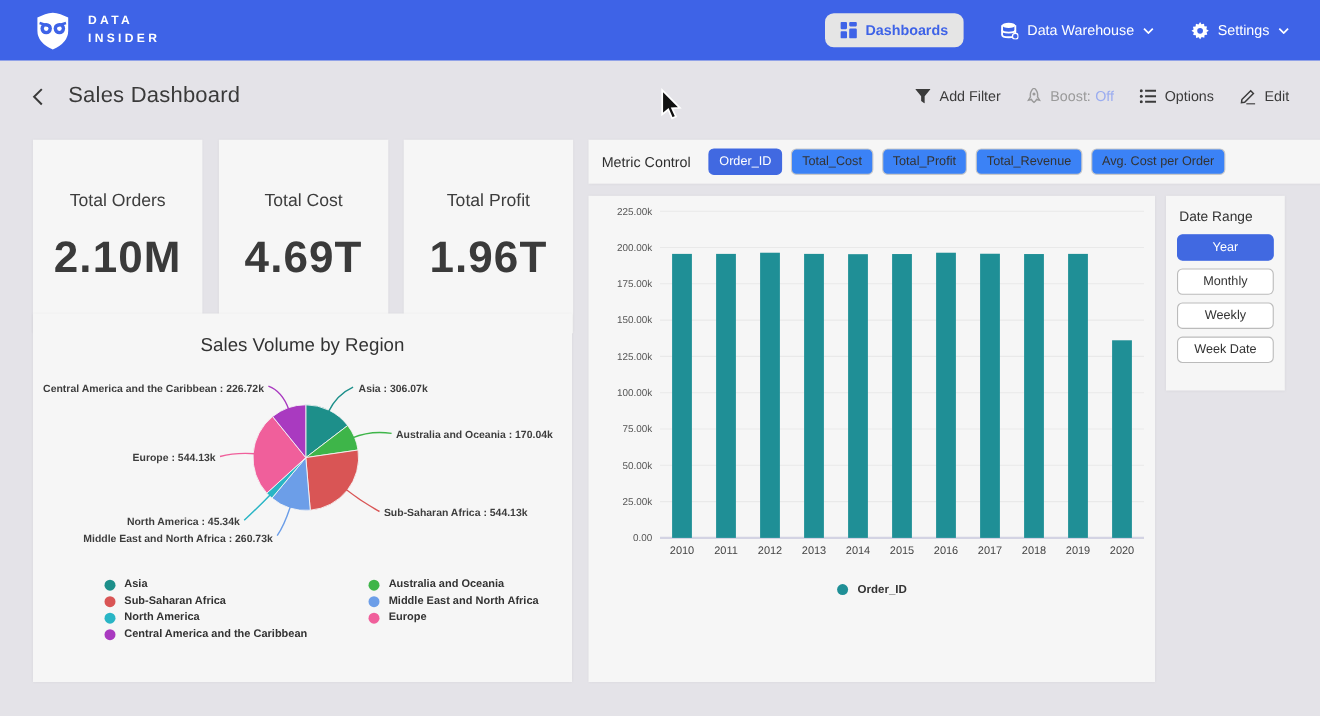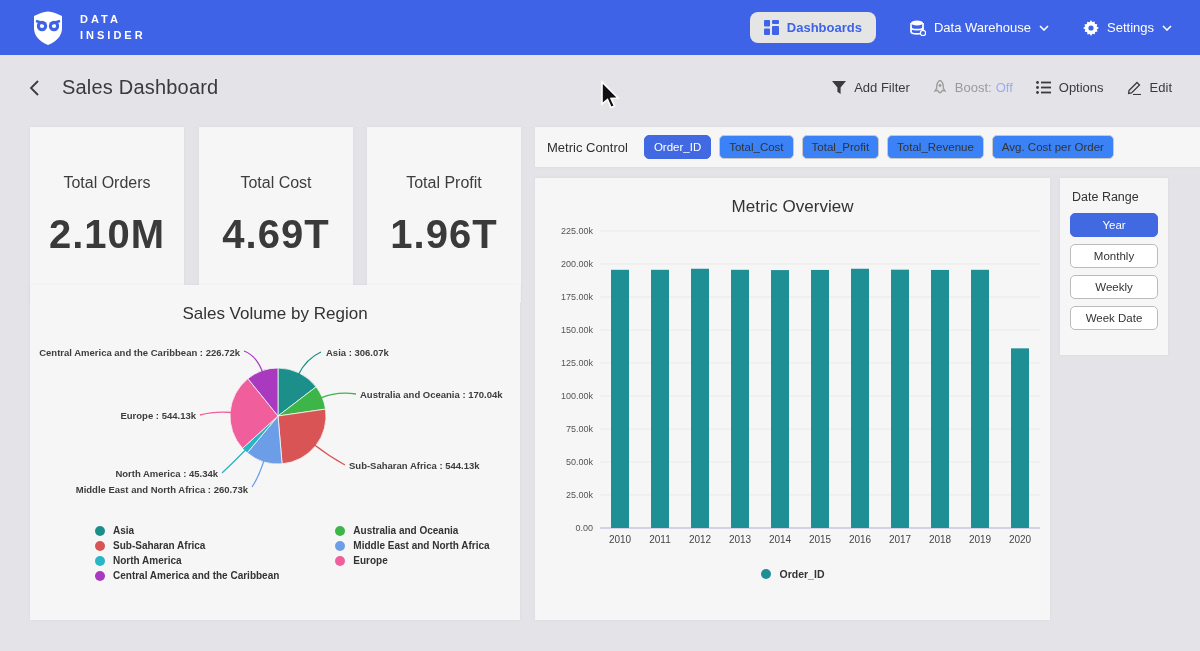--- a/index.html
+++ b/index.html
@@ -241,21 +241,20 @@
       </div>
       <div class="legend-item">
         <span class="dot" style="background: rgb(240, 95, 155);"></span>
         <span>Europe</span>
       </div>
     </div>
   </div>
 </div>
 
 <div class="card bar-card">
-  <div class="chart-title">Metric Overview</div>
   <svg id="bar-svg" width="515" height="335" viewBox="0 0 515 335">
       <line x1="65" y1="311" x2="505" y2="311" stroke="#d3d3e3" stroke-width="2"></line>
       <text x="58" y="314" text-anchor="end" font-size="9" fill="#555" font-family="Liberation Sans, sans-serif">0.00</text>
       <line x1="65" y1="278" x2="505" y2="278" stroke="#e9e9e9" stroke-width="1"></line>
       <text x="58" y="281" text-anchor="end" font-size="9" fill="#555" font-family="Liberation Sans, sans-serif">25.00k</text>
       <line x1="65" y1="245" x2="505" y2="245" stroke="#e9e9e9" stroke-width="1"></line>
       <text x="58" y="248" text-anchor="end" font-size="9" fill="#555" font-family="Liberation Sans, sans-serif">50.00k</text>
       <line x1="65" y1="212" x2="505" y2="212" stroke="#e9e9e9" stroke-width="1"></line>
       <text x="58" y="215" text-anchor="end" font-size="9" fill="#555" font-family="Liberation Sans, sans-serif">75.00k</text>
       <line x1="65" y1="179" x2="505" y2="179" stroke="#e9e9e9" stroke-width="1"></line>

